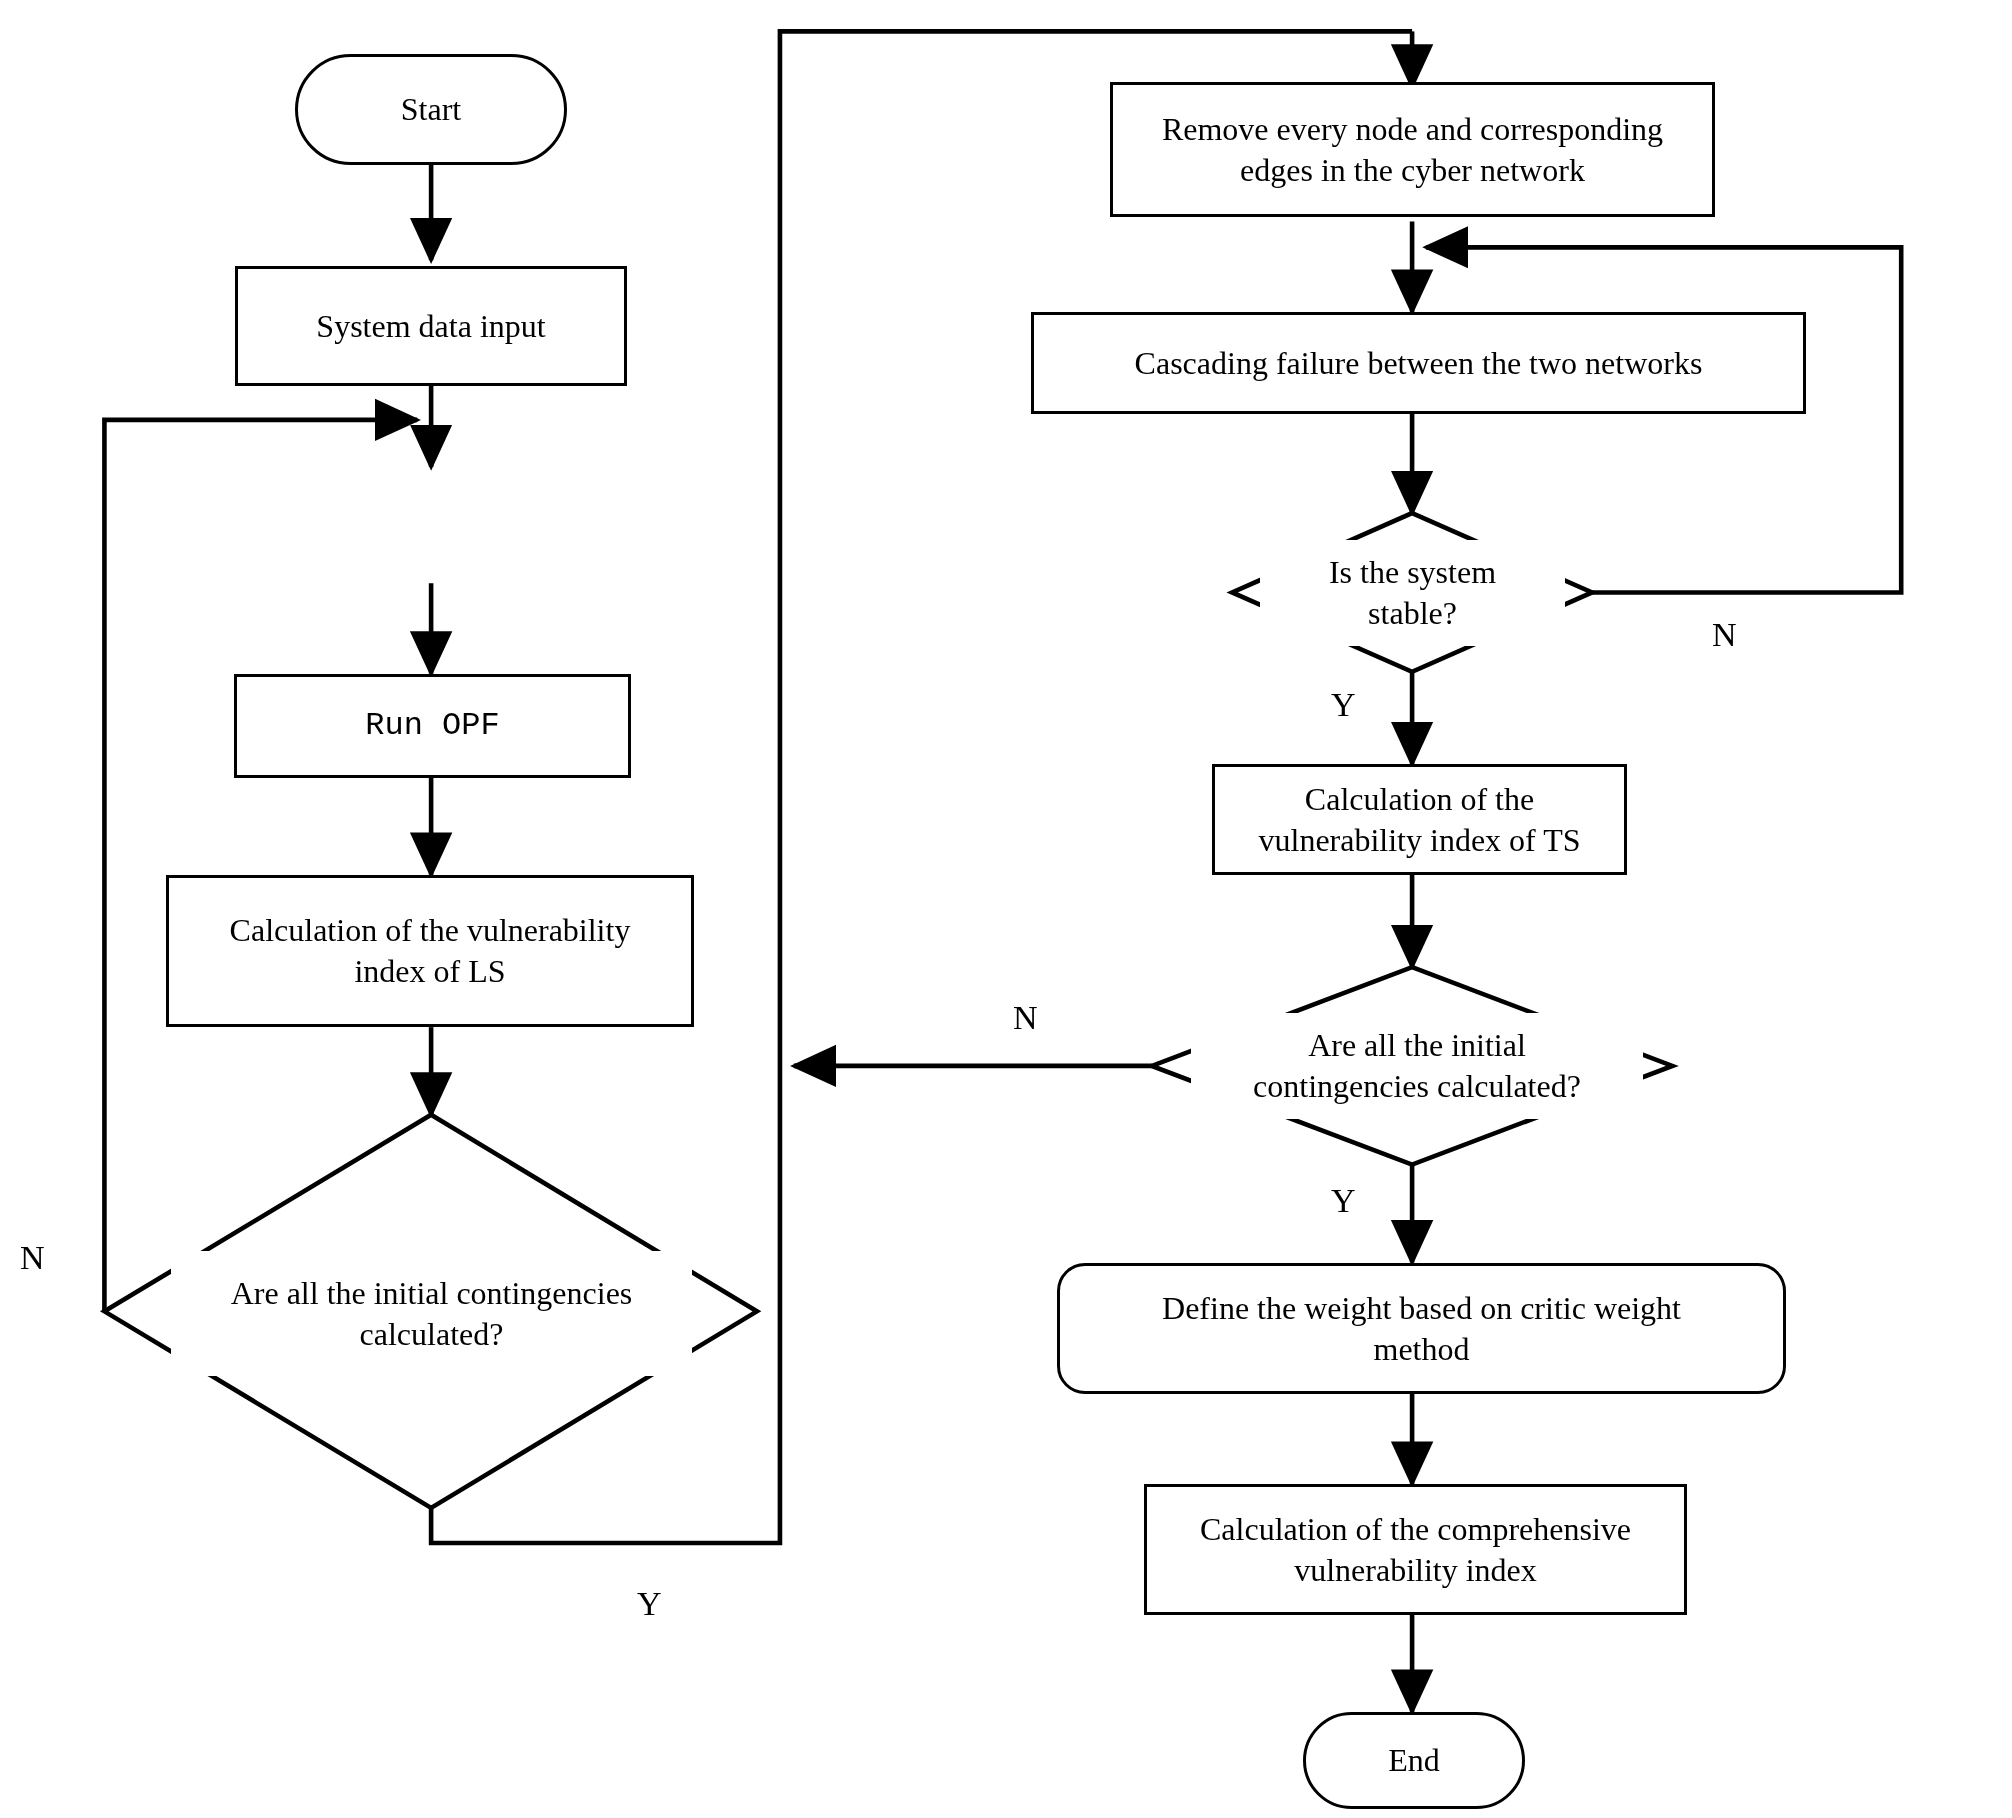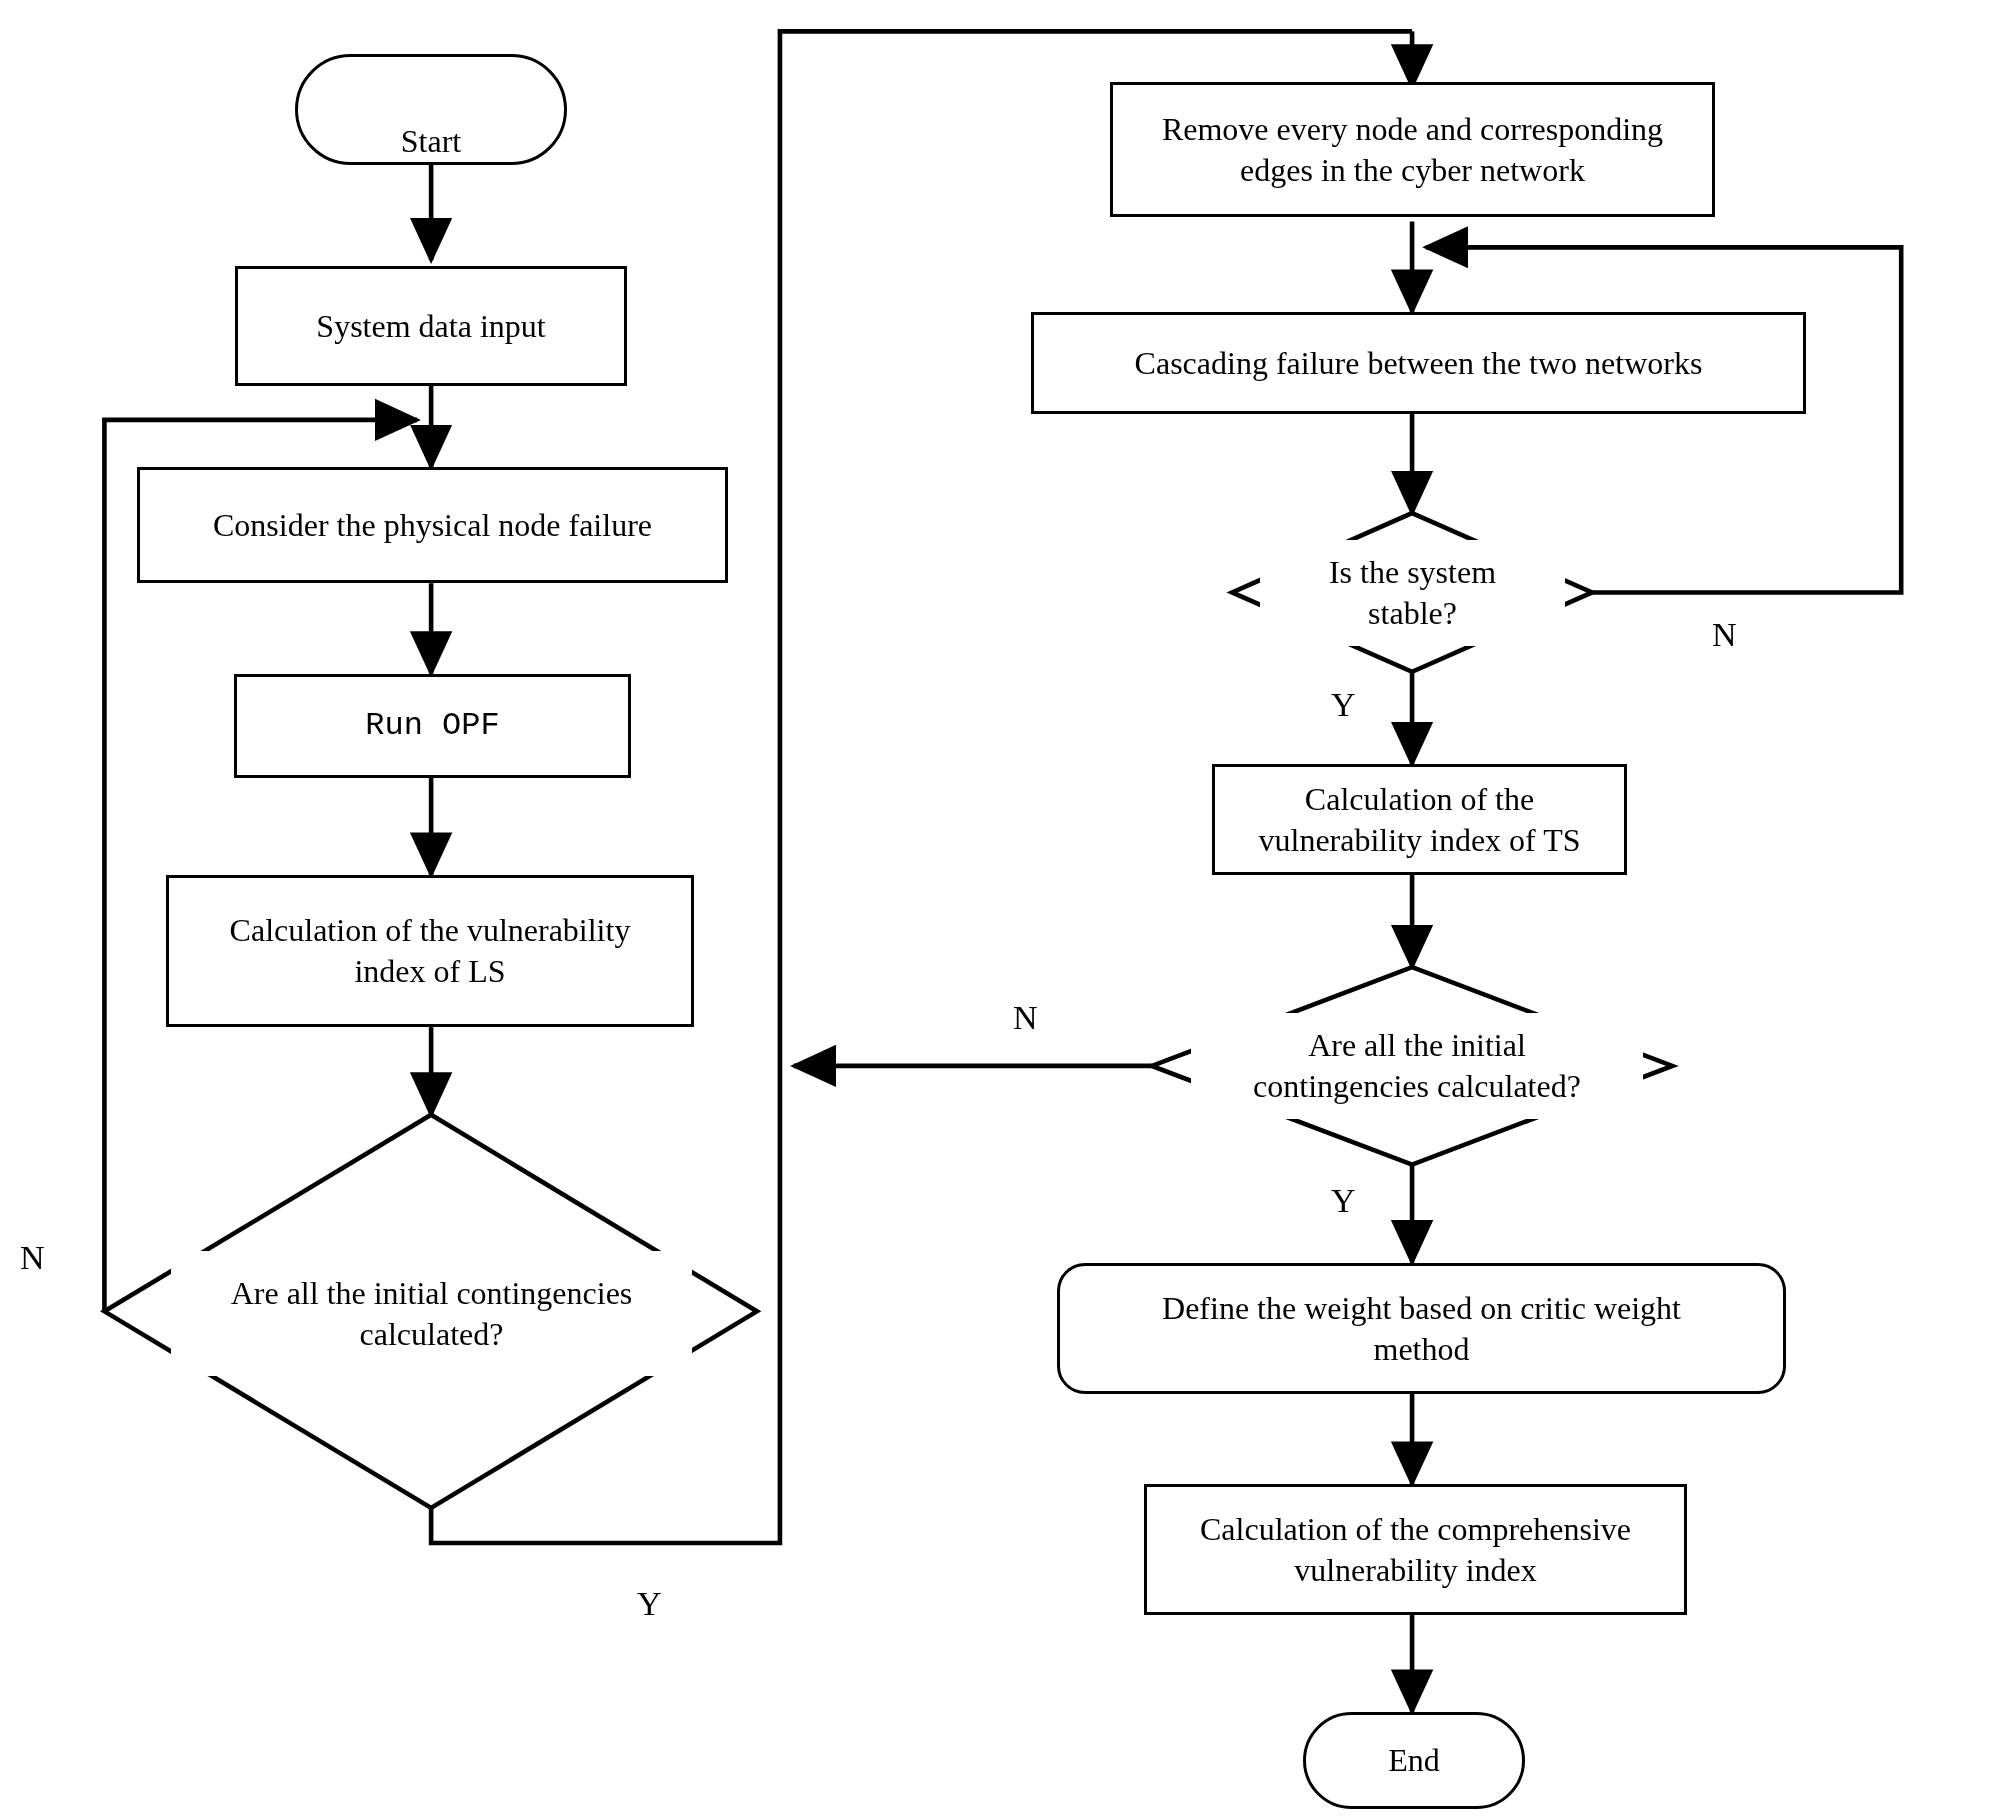--- a/index.html
+++ b/index.html
@@ -66,31 +66,28 @@
       <path d="M1530,1750 L1530,1855" marker-end="url(#ah)"></path>
     </g>
 
     <g stroke="#000" stroke-width="5" fill="#fff">
       <polygon points="467,1208 820,1421 467,1634 113,1421"></polygon>
       <polygon points="1530,556 1725,642 1530,728 1335,642"></polygon>
       <polygon points="1530,1048 1812,1155 1530,1262 1248,1155"></polygon>
     </g>
   </svg>
 
-  <div class="node term" style="left:295px;top:54px;width:272px;height:111px;align-items:flex-end;">
+  <div class="node term" style="left:295px;top:54px;width:272px;height:111px;">
     <span class="ftxt">Start</span>
   </div>
 
   <div class="node proc" style="left:235px;top:266px;width:392px;height:120px;">
     <span class="ftxt">System data input</span>
   </div>
 
-  <div class="node proc" style="left:137px;top:467px;width:591px;height:116px;">
-    <span class="ftxt">Consider the physical node failure</span>
-  </div>
 
   <div class="node proc" style="left:234px;top:674px;width:397px;height:104px;font-family:Liberation Mono, monospace;">
     <span class="ftxt">Run OPF</span>
   </div>
 
   <div class="node proc" style="left:166px;top:875px;width:528px;height:152px;">
     <span class="ftxt">Calculation of the vulnerability
 index of LS</span>
   </div>
 

